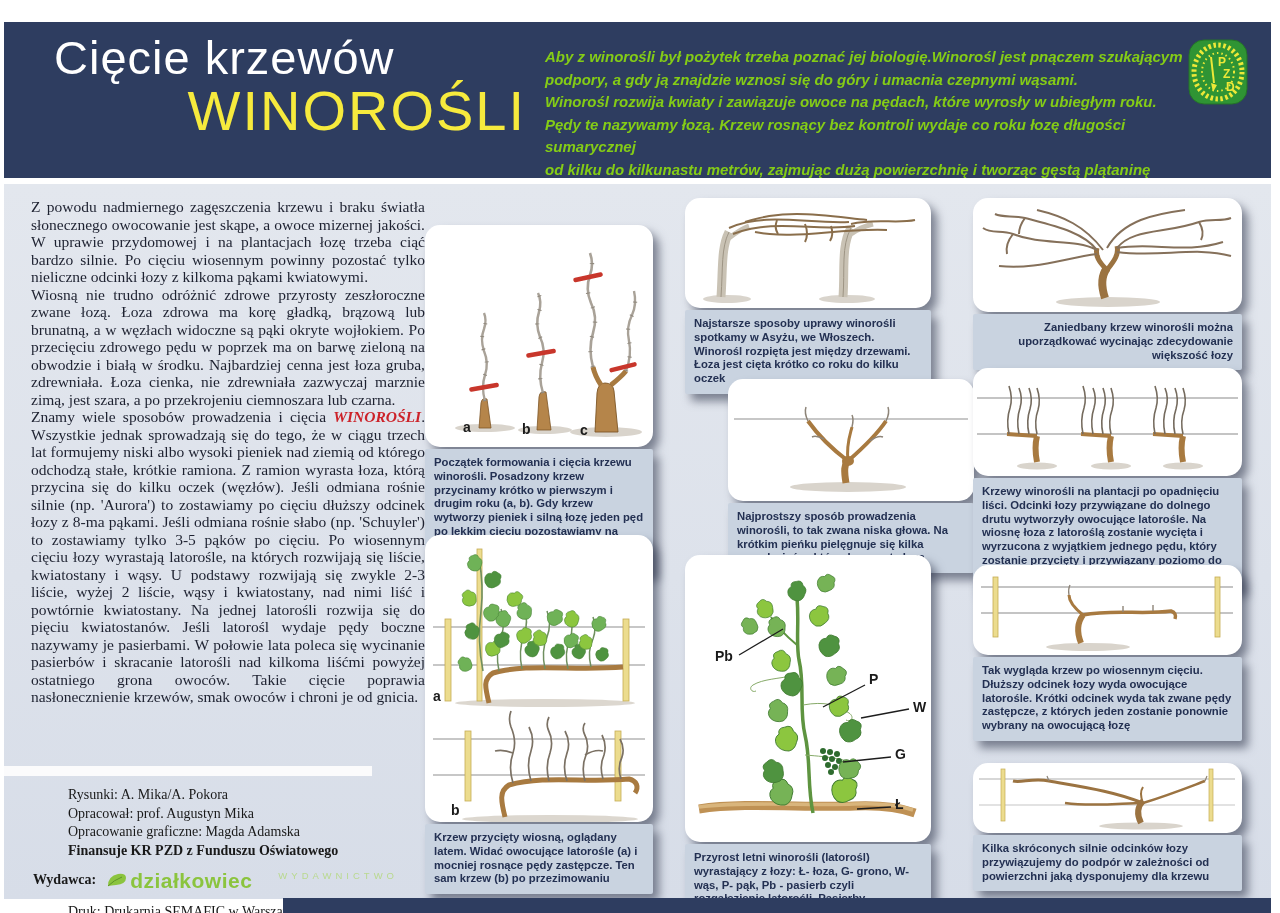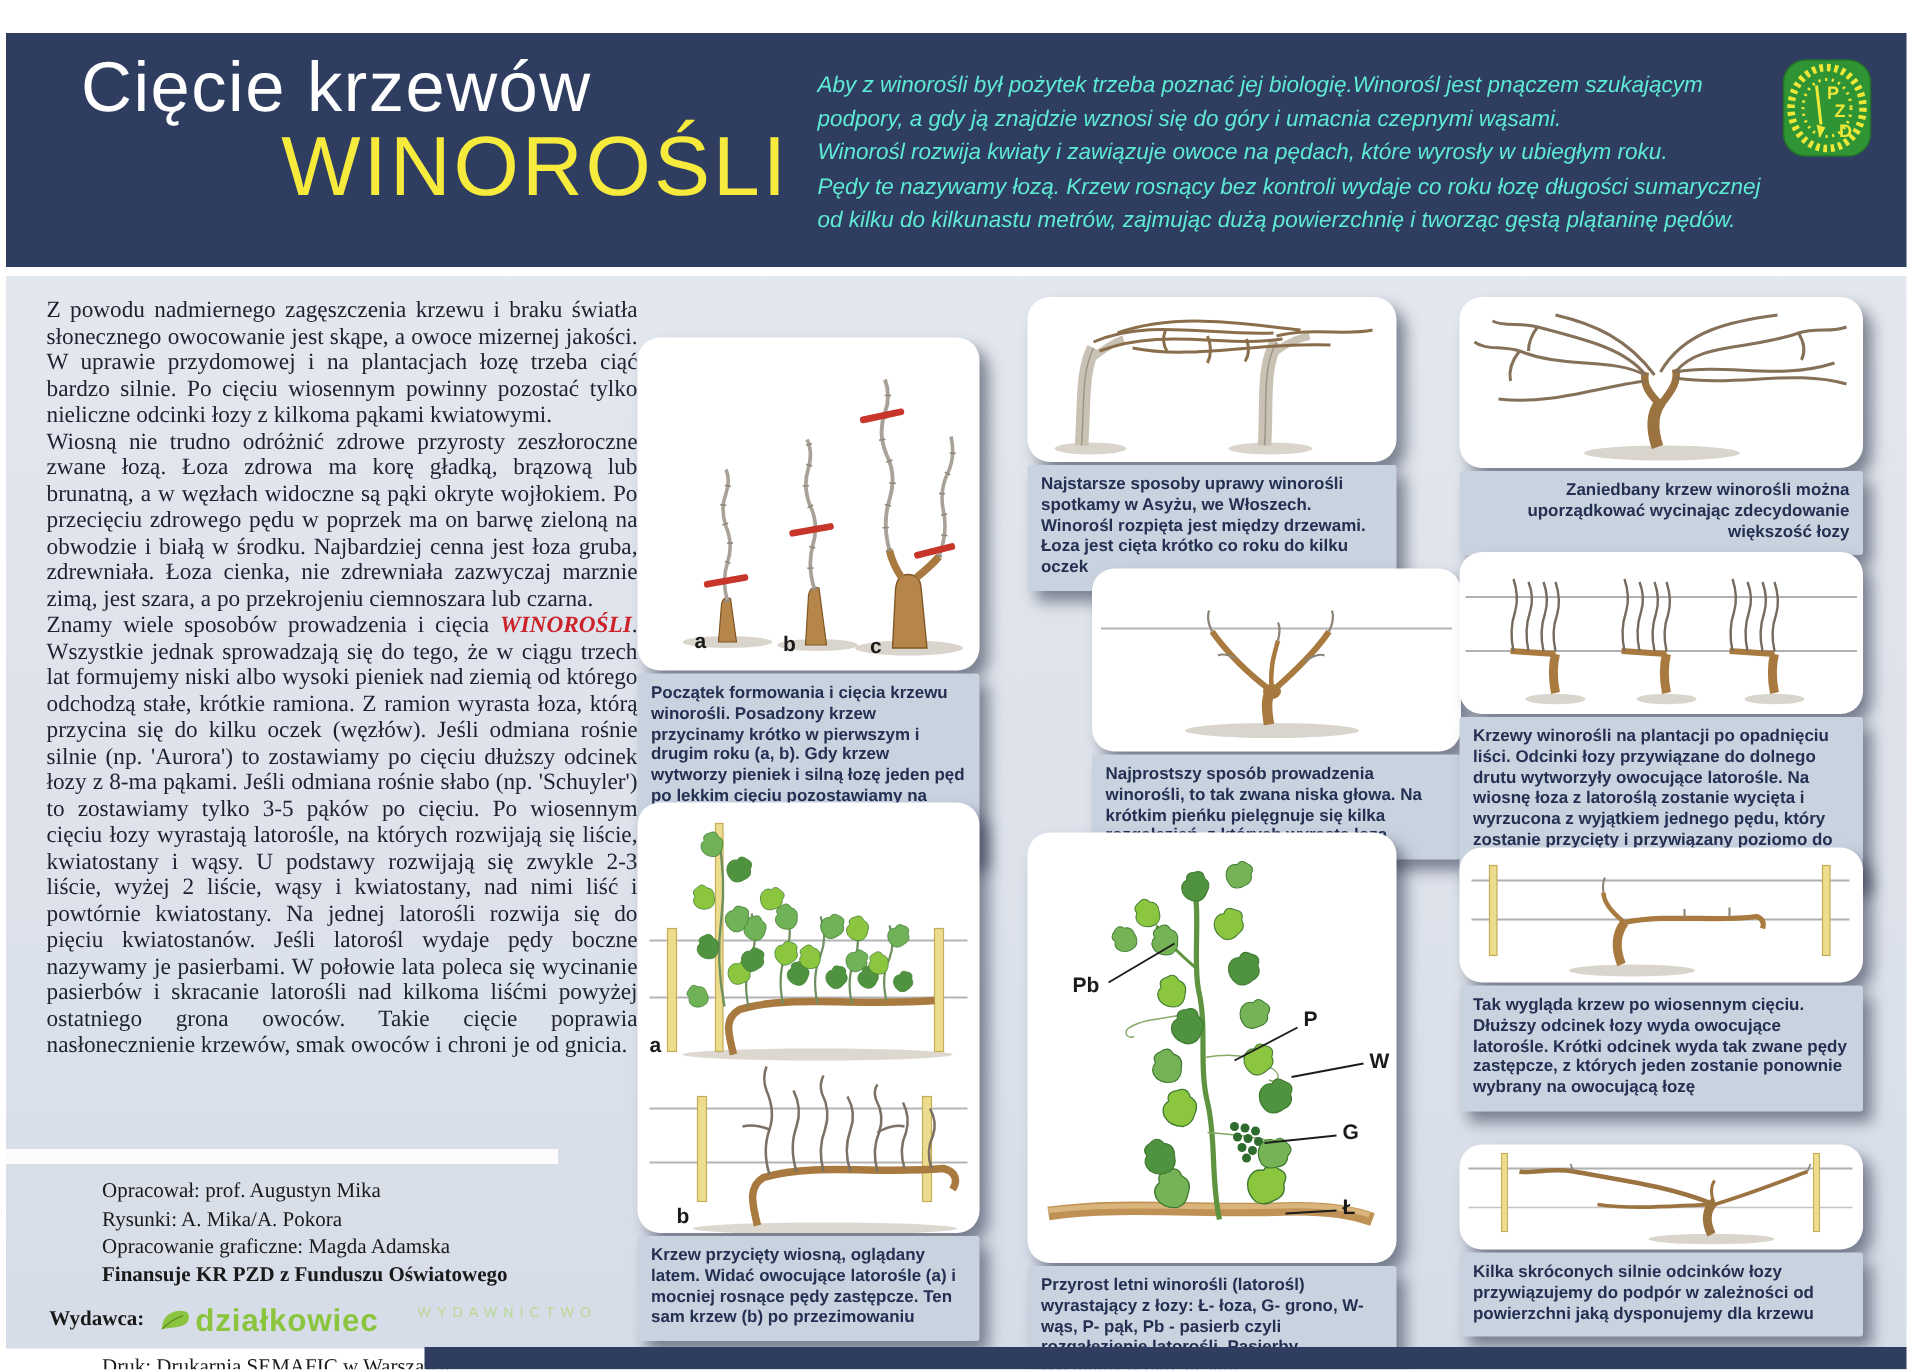--- a/index.html
+++ b/index.html
@@ -4,22 +4,22 @@
 <style>
   html,body{margin:0;padding:0;background:#ffffff;}
   #page{position:relative;width:1280px;height:913px;background:#ffffff;overflow:hidden;
         font-family:"Liberation Sans",sans-serif;}
 
   
   .header{position:absolute;left:4px;top:22px;width:1267px;height:156px;background:#2e3d60;}
   .title{position:absolute;left:50px;top:12px;width:472px;line-height:1;}
   .title-l1{font-size:47px;color:#ffffff;letter-spacing:1px;}
   .title-l2{font-size:56px;color:#f6ea3d;text-align:right;margin-top:2px;letter-spacing:2px;}
-  .intro{position:absolute;left:541px;top:24px;width:645px;color:#5eead4;font-style:italic;
-         font-size:15px;line-height:22.6px;}
+  .intro{position:absolute;left:541px;top:24px;width:645px;color:#84cc16;font-style:italic;
+         font-size:15px;line-height:22.6px;font-weight:bold;}
   .pzd-logo{position:absolute;left:1184px;top:17px;width:60px;height:66px;}
 
   
   .bodyarea{position:absolute;left:4px;top:184px;width:1267px;height:715px;
             background:linear-gradient(180deg,#e3e7ee 0%,#dde2eb 55%,#d7dde8 100%);}
   .bottom-bar{position:absolute;left:283px;top:898px;width:988px;height:15px;background:#2e3d60;}
 
   
   .article{position:absolute;left:27px;top:14px;width:394px;
            font-family:"Liberation Serif",serif;font-size:15.5px;line-height:17.5px;
@@ -92,22 +92,22 @@
 
     <div class="article">
       <p>Z powodu nadmiernego zagęszczenia krzewu i braku światła słonecznego owocowanie jest skąpe, a owoce mizernej jakości. W uprawie przydomowej i na plantacjach łozę trzeba ciąć bardzo silnie. Po cięciu wiosennym powinny pozostać tylko nieliczne odcinki łozy z kilkoma pąkami kwiatowymi.</p>
       <p>Wiosną nie trudno odróżnić zdrowe przyrosty zeszłoroczne zwane łozą. Łoza zdrowa ma korę gładką, brązową lub brunatną, a w węzłach widoczne są pąki okryte wojłokiem. Po przecięciu zdrowego pędu w poprzek ma on barwę zieloną na obwodzie i białą w środku. Najbardziej cenna jest łoza gruba, zdrewniała. Łoza cienka, nie zdrewniała zazwyczaj marznie zimą, jest szara, a po przekrojeniu ciemnoszara lub czarna.</p>
       <p><span>Znamy wiele sposobów prowadzenia i cięcia </span><span class="hl-red">WINOROŚLI</span><span>. Wszystkie jednak sprowadzają się do tego, że w ciągu trzech lat formujemy niski albo wysoki pieniek nad ziemią od którego odchodzą stałe, krótkie ramiona. Z ramion wyrasta łoza, którą przycina się do kilku oczek (węzłów). Jeśli odmiana rośnie silnie (np. 'Aurora') to zostawiamy po cięciu dłuższy odcinek łozy z 8-ma pąkami. Jeśli odmiana rośnie słabo (np. 'Schuyler') to zostawiamy tylko 3-5 pąków po cięciu. Po wiosennym cięciu łozy wyrastają latorośle, na których rozwijają się liście, kwiatostany i wąsy. U podstawy rozwijają się zwykle 2-3 liście, wyżej 2 liście, wąsy i kwiatostany, nad nimi liść i powtórnie kwiatostany. Na jednej latorośli rozwija się do pięciu kwiatostanów. Jeśli latorośl wydaje pędy boczne nazywamy je pasierbami. W połowie lata poleca się wycinanie pasierbów i skracanie latorośli nad kilkoma liśćmi powyżej ostatniego grona owoców. Takie cięcie poprawia nasłonecznienie krzewów, smak owoców i chroni je od gnicia.</span></p>
     </div>
 
     <div class="sep-strip"></div>
 
     <div class="credits">
+      <div>Rysunki: A. Mika/A. Pokora</div>
       <div>Opracował: prof. Augustyn Mika</div>
-      <div>Rysunki: A. Mika/A. Pokora</div>
       <div>Opracowanie graficzne: Magda Adamska</div>
       <div class="bold">Finansuje KR PZD z Funduszu Oświatowego</div>
       <div class="pubrow">
         <span class="bold">Wydawca:</span>
         <span class="publogo">
           <span class="pubname">
             <svg width="22" height="16" viewBox="0 0 22 16">
               <path d="M2,14 Q2,4 12,2 Q20,1 20,6 Q20,12 10,13 Q5,13.5 2,14 Z" fill="#8bc43e"></path>
               <path d="M2,14 Q8,8 16,5" fill="none" stroke="#5f9428" stroke-width="1"></path>
             </svg>

